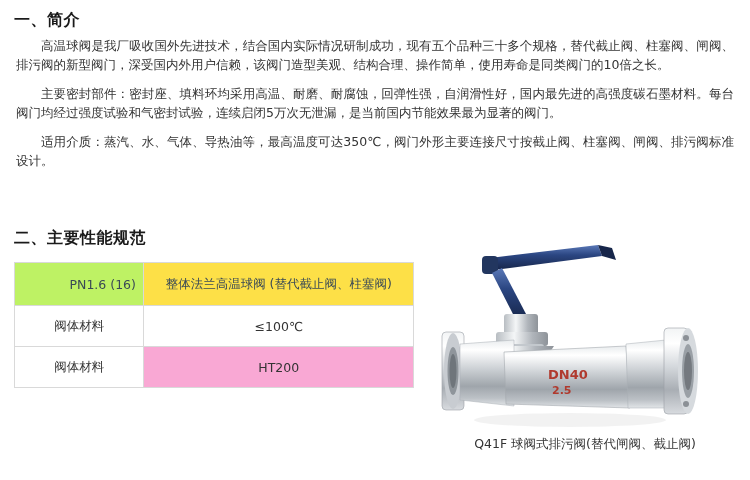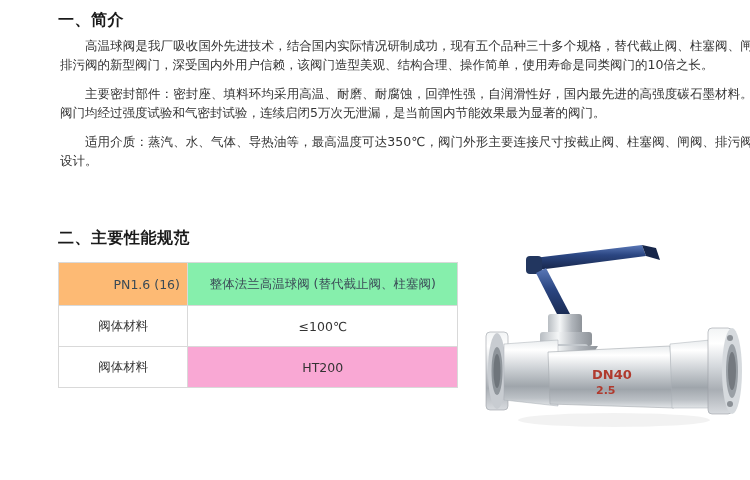--- a/index.html
+++ b/index.html
@@ -12,21 +12,20 @@
     background: #ffffff;
     font-family: "DejaVu Sans", "Liberation Sans", sans-serif;
     color: #333333;
     overflow: hidden;
     position: relative;
   }
   .page {
     position: relative;
     width: 634px;
     height: 480px;
-    margin-left: 44px;
   }
 
   
   .section-heading {
     font-size: 16px;
     font-weight: bold;
     color: #1a1a1a;
     letter-spacing: 0.5px;
   }
   #sec1-heading {
@@ -66,31 +65,31 @@
     font-size: 12.5px;
   }
   .spec-table td {
     border: 1px solid #d9d9d9;
     height: 38px;
     text-align: center;
     vertical-align: middle;
     color: #333333;
   }
   .spec-table tr.head td {
-    background: #86efac;
+    background: #fde047;
     color: #3a4a56;
     font-weight: normal;
     height: 40px;
   }
   .spec-table td.label-col {
     width: 88px;
     background: #ffffff;
   }
   .spec-table tr.head td.label-col {
-    background: #fdba74;
+    background: #bef264;
     padding-left: 48px;
   }
   .spec-table td.value-col {
     width: 310px;
   }
   .spec-table tr.alt td.value-col {
     background: #f9a8d4;
   }
 
   
@@ -219,15 +218,16 @@
         <ellipse cx="258" cy="131" rx="10" ry="43" fill="#d6dade"></ellipse>
         <ellipse cx="258" cy="131" rx="6" ry="27" fill="#9aa0a6"></ellipse>
         <ellipse cx="258" cy="131" rx="4" ry="19" fill="#74797f"></ellipse>
         <circle cx="256" cy="98" r="3" fill="#8b9096"></circle>
         <circle cx="256" cy="164" r="3" fill="#8b9096"></circle>
       </g>
 
       <ellipse cx="140" cy="180" rx="96" ry="7" fill="#000000" opacity="0.05"></ellipse>
     </svg>
 
+    <div class="product-caption">Q41F 球阀式排污阀(替代闸阀、截止阀)</div>
   </div>
 
 </div>
 
 </body></html>

